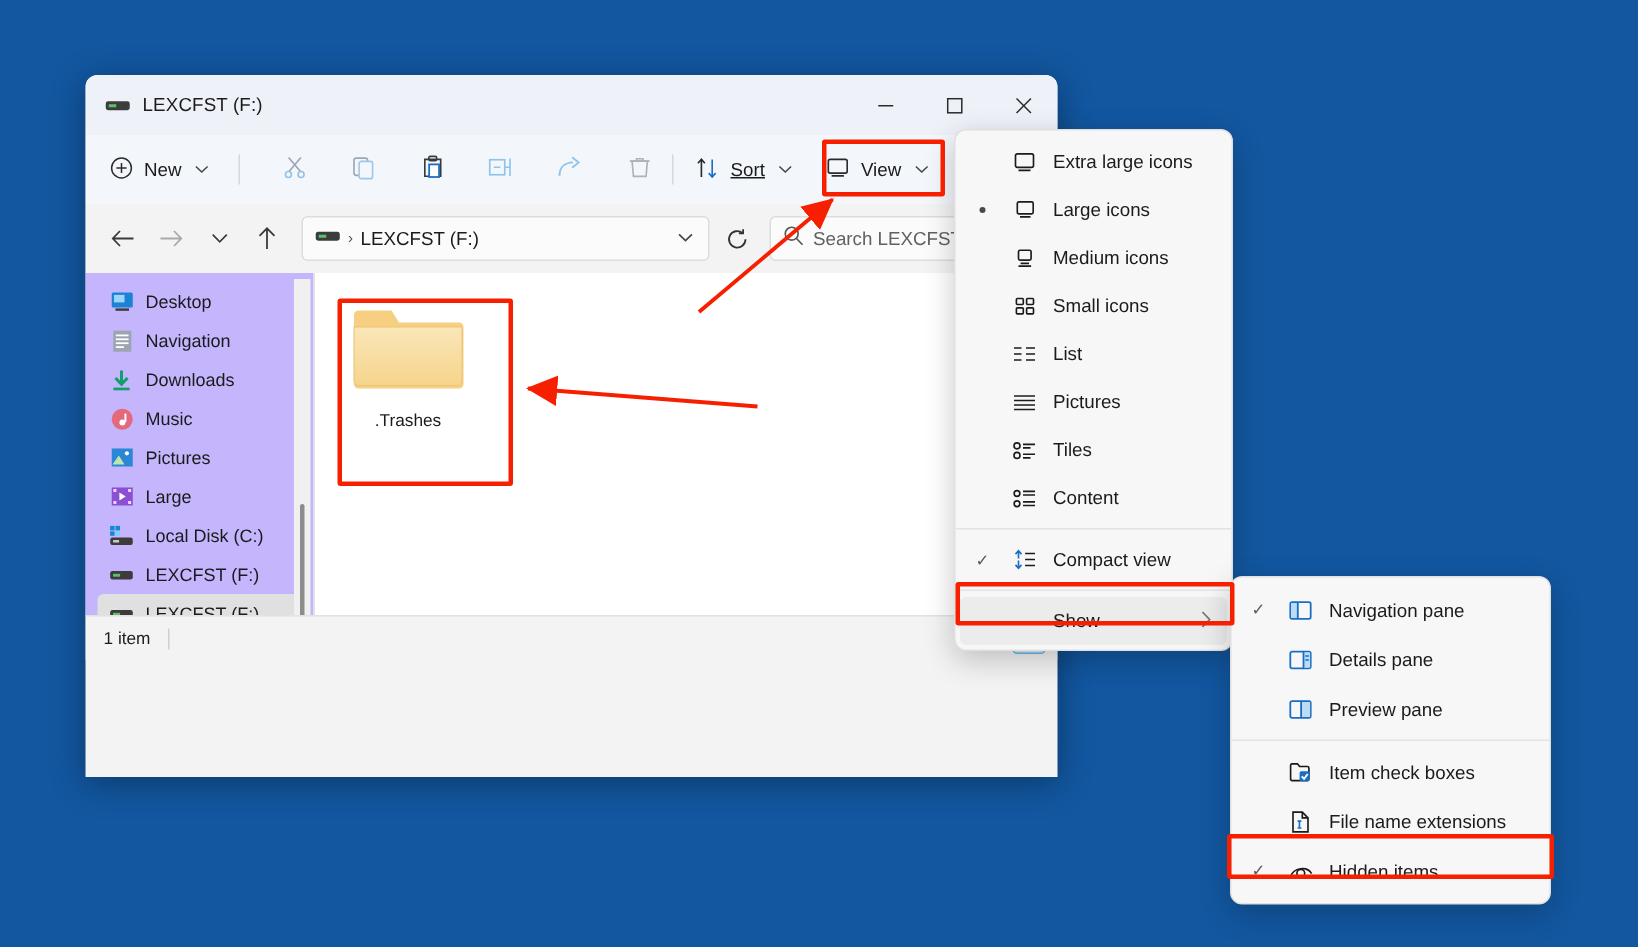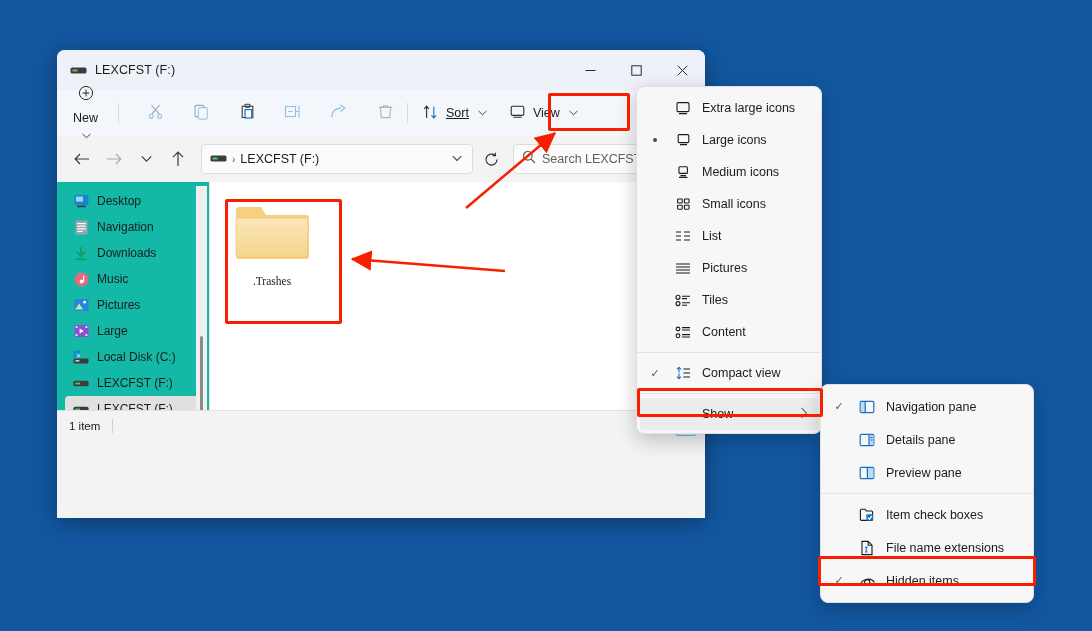--- a/index.html
+++ b/index.html
@@ -51,21 +51,21 @@
     padding: 0 10px;
     gap: 0px;
   }
   .tb-btn {
     height: 32px; min-width: 32px;
     display: flex; align-items: center; justify-content: center;
     gap: 6px; border-radius: 4px; padding: 0 6px;
     font-size: 12.5px; color: #1b1b1b;
     position: relative;
   }
-  #new-button { padding: 0 10px 0 6px; gap: 7px; margin-right: 4px; flex-direction: column; }
+  #new-button { padding: 0 10px 0 6px; gap: 7px; margin-right: 4px; }
   .tb-sep {
     width: 1px; height: 20px; background: #d4d9e0; margin: 0 6px;
   }
   .tb-gap { width: 14px; }
   .chev { font-size: 8px; color: #444; margin-left: 2px; }
 
   #sort-button { gap: 7px; padding: 0 8px; text-decoration: underline; }
   #view-button { gap: 7px; padding: 0 8px; margin-left: 6px; }
 
   
@@ -109,21 +109,21 @@
     border: 1px solid #dcdcdc; border-radius: 4px;
     display: flex; align-items: center; gap: 6px;
     padding: 0 8px;
   }
   #search-placeholder { font-size: 12.5px; color: #616161; }
 
   
   #window-body {
     display: flex;
     height: 228px;
-    background: #14b8a6;
+    background: #c4b5fd;
   }
   #nav-pane {
     width: 152px;
     padding-top: 6px;
     position: relative;
     overflow: hidden;
   }
   .nav-item {
     height: 26px; margin: 0 6px 0 8px;
     border-radius: 4px;
@@ -144,21 +144,20 @@
     width: 3px; height: 92px; border-radius: 2px;
     background: #8c8c8c;
   }
 
   #content-pane {
     flex: 1;
     background: #ffffff;
     border-left: 1px solid #e2e2e2;
     position: relative;
     padding: 12px 0 0 14px;
-    font-family: Liberation Serif, serif;
   }
   #file-item {
     width: 96px;
     display: flex; flex-direction: column; align-items: center;
     padding-top: 10px;
   }
   #folder-icon { width: 76px; height: 62px; position: relative; }
   #file-label {
     margin-top: 9px; font-size: 11.5px; color: #1b1b1b;
     white-space: nowrap;

